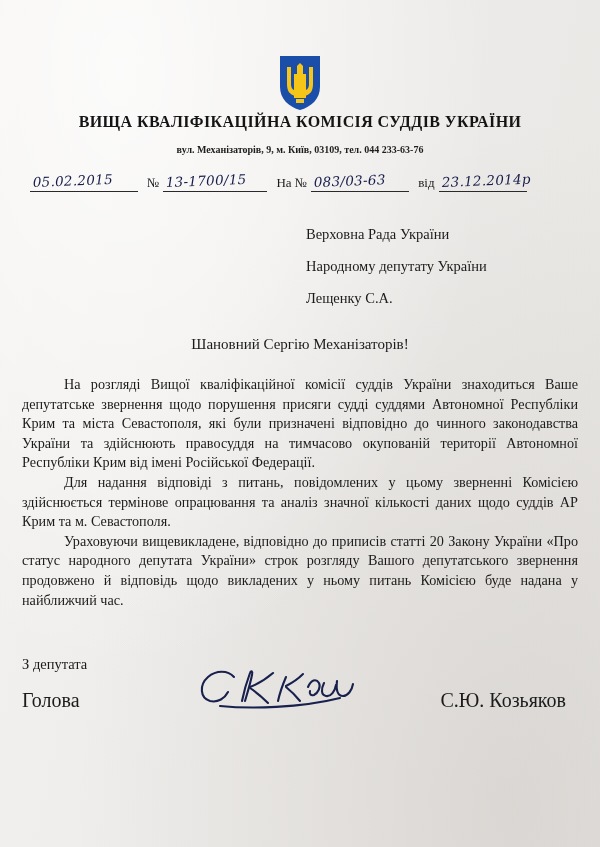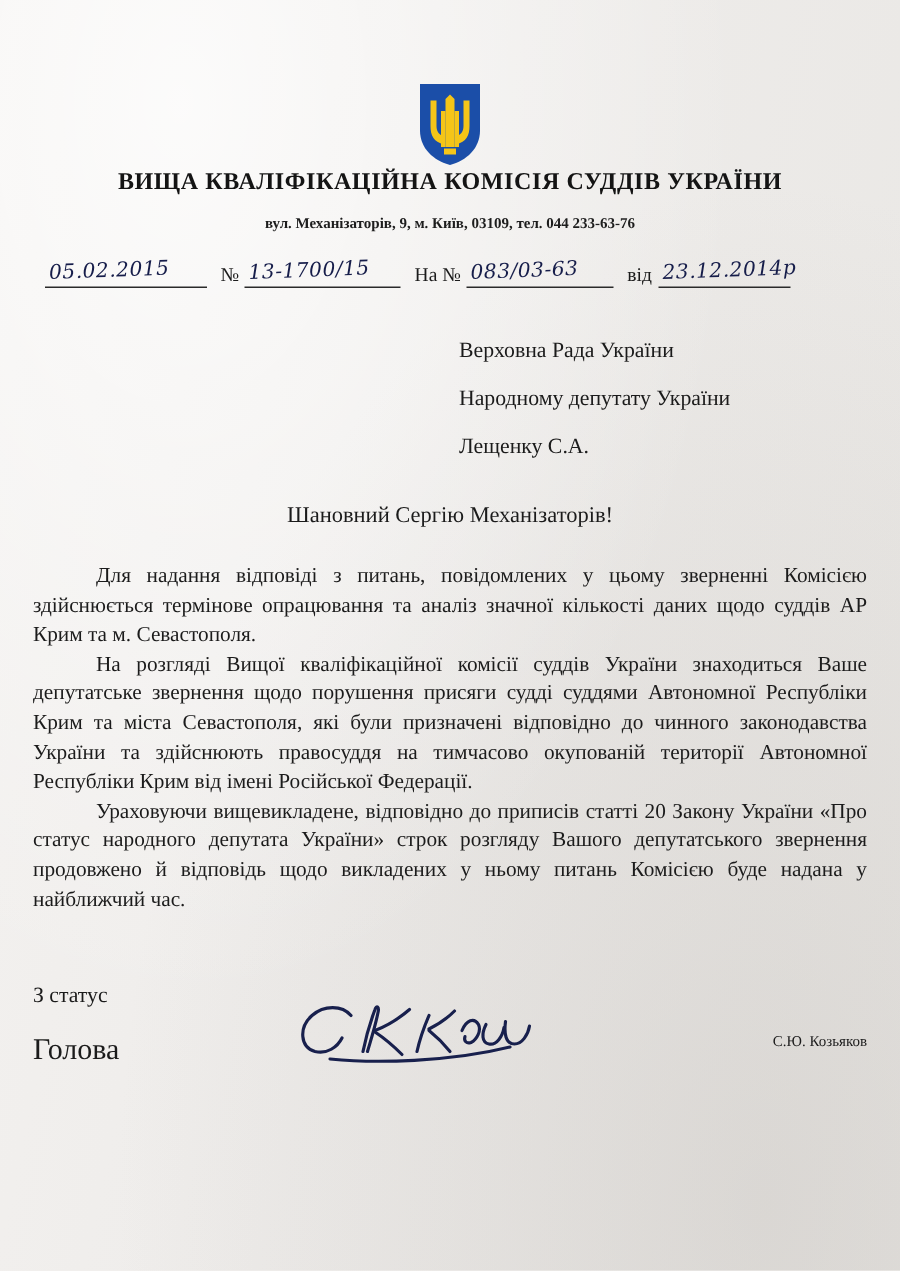--- a/index.html
+++ b/index.html
@@ -158,23 +158,23 @@
     height: 34px;
   }
   .sign-title {
     position: absolute;
     left: 0;
     top: 6px;
     font-size: 20px;
   }
   .sign-name {
     position: absolute;
-    right: 0;
+    right: 12px;
     top: 6px;
-    font-size: 10px;
+    font-size: 20px;
     white-space: nowrap;
   }
   .signature {
     position: absolute;
     left: 168px;
     top: -18px;
     width: 170px;
     height: 46px;
   }
 </style>
@@ -232,26 +232,26 @@
 
   <div class="addressee">
     <div>Верховна Рада України</div>
     <div>Народному депутату України</div>
     <div>Лещенку С.А.</div>
   </div>
 
   <div class="salutation">Шановний Сергію Механізаторів!</div>
 
   <div class="body-text">
+    <p>На розгляді Вищої кваліфікаційної комісії суддів України знаходиться Ваше депутатське звернення щодо порушення присяги судді суддями Автономної Республіки Крим та міста Севастополя, які були призначені відповідно до чинного законодавства України та здійснюють правосуддя на тимчасово окупованій території Автономної Республіки Крим від імені Російської Федерації.</p>
     <p>Для надання відповіді з питань, повідомлених у цьому зверненні Комісією здійснюється термінове опрацювання та аналіз значної кількості даних щодо суддів АР Крим та м. Севастополя.</p>
-    <p>На розгляді Вищої кваліфікаційної комісії суддів України знаходиться Ваше депутатське звернення щодо порушення присяги судді суддями Автономної Республіки Крим та міста Севастополя, які були призначені відповідно до чинного законодавства України та здійснюють правосуддя на тимчасово окупованій території Автономної Республіки Крим від імені Російської Федерації.</p>
     <p>Ураховуючи вищевикладене, відповідно до приписів статті 20 Закону України «Про статус народного депутата України» строк розгляду Вашого депутатського звернення продовжено й відповідь щодо викладених у ньому питань Комісією буде надана у найближчий час.</p>
   </div>
 
-  <div class="closing">З статус</div>
+  <div class="closing">З депутата</div>
 
   <div class="sign-row">
     <div class="sign-title">Голова</div>
     <div class="signature">
       <svg viewBox="0 0 170 46" width="170" height="46" xmlns="http://www.w3.org/2000/svg">
         <g fill="none" stroke="#18204d" stroke-width="2.1" stroke-linecap="round" stroke-linejoin="round">
           <path d="M44 12 C38 5 26 5 18 12 C9 20 10 33 20 36 C28 38 35 33 38 27"></path>
           <path d="M52 36 C54 26 57 16 60 8 C61 5 63 6 62 10 C60 20 57 29 55 36"></path>
           <path d="M60 22 C68 19 76 14 83 8"></path>
           <path d="M60 23 C66 27 72 32 78 38"></path>

